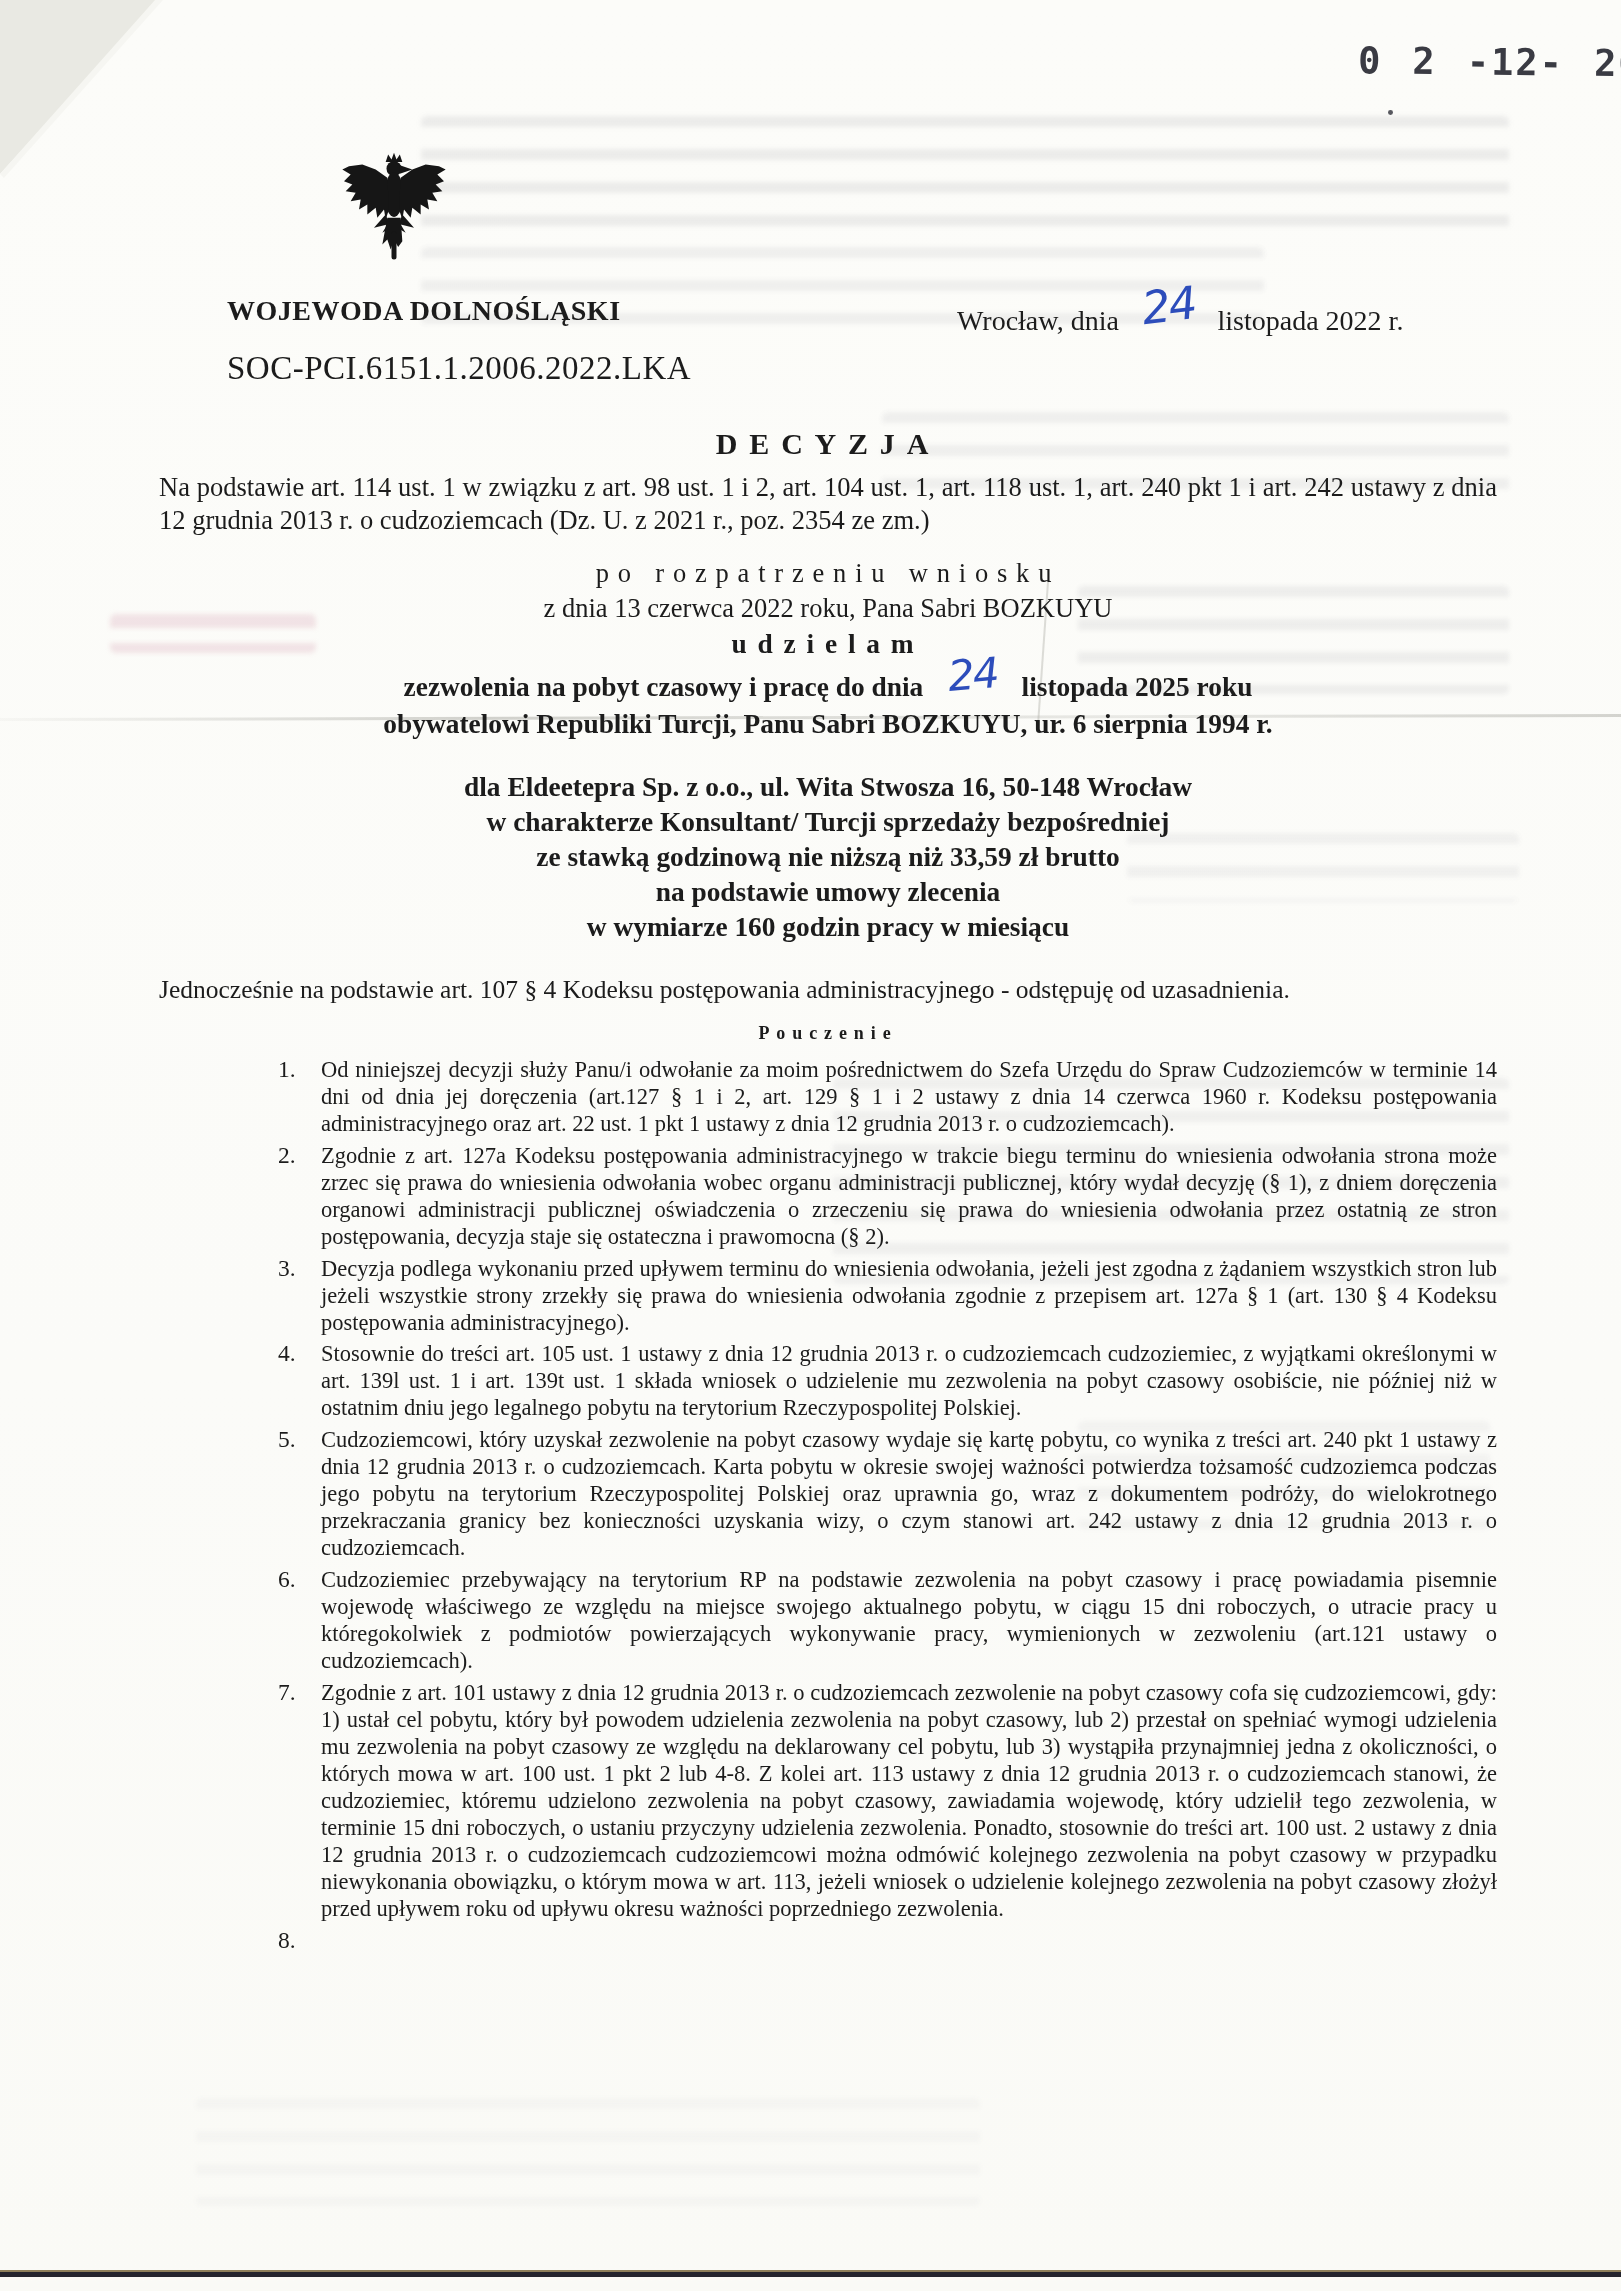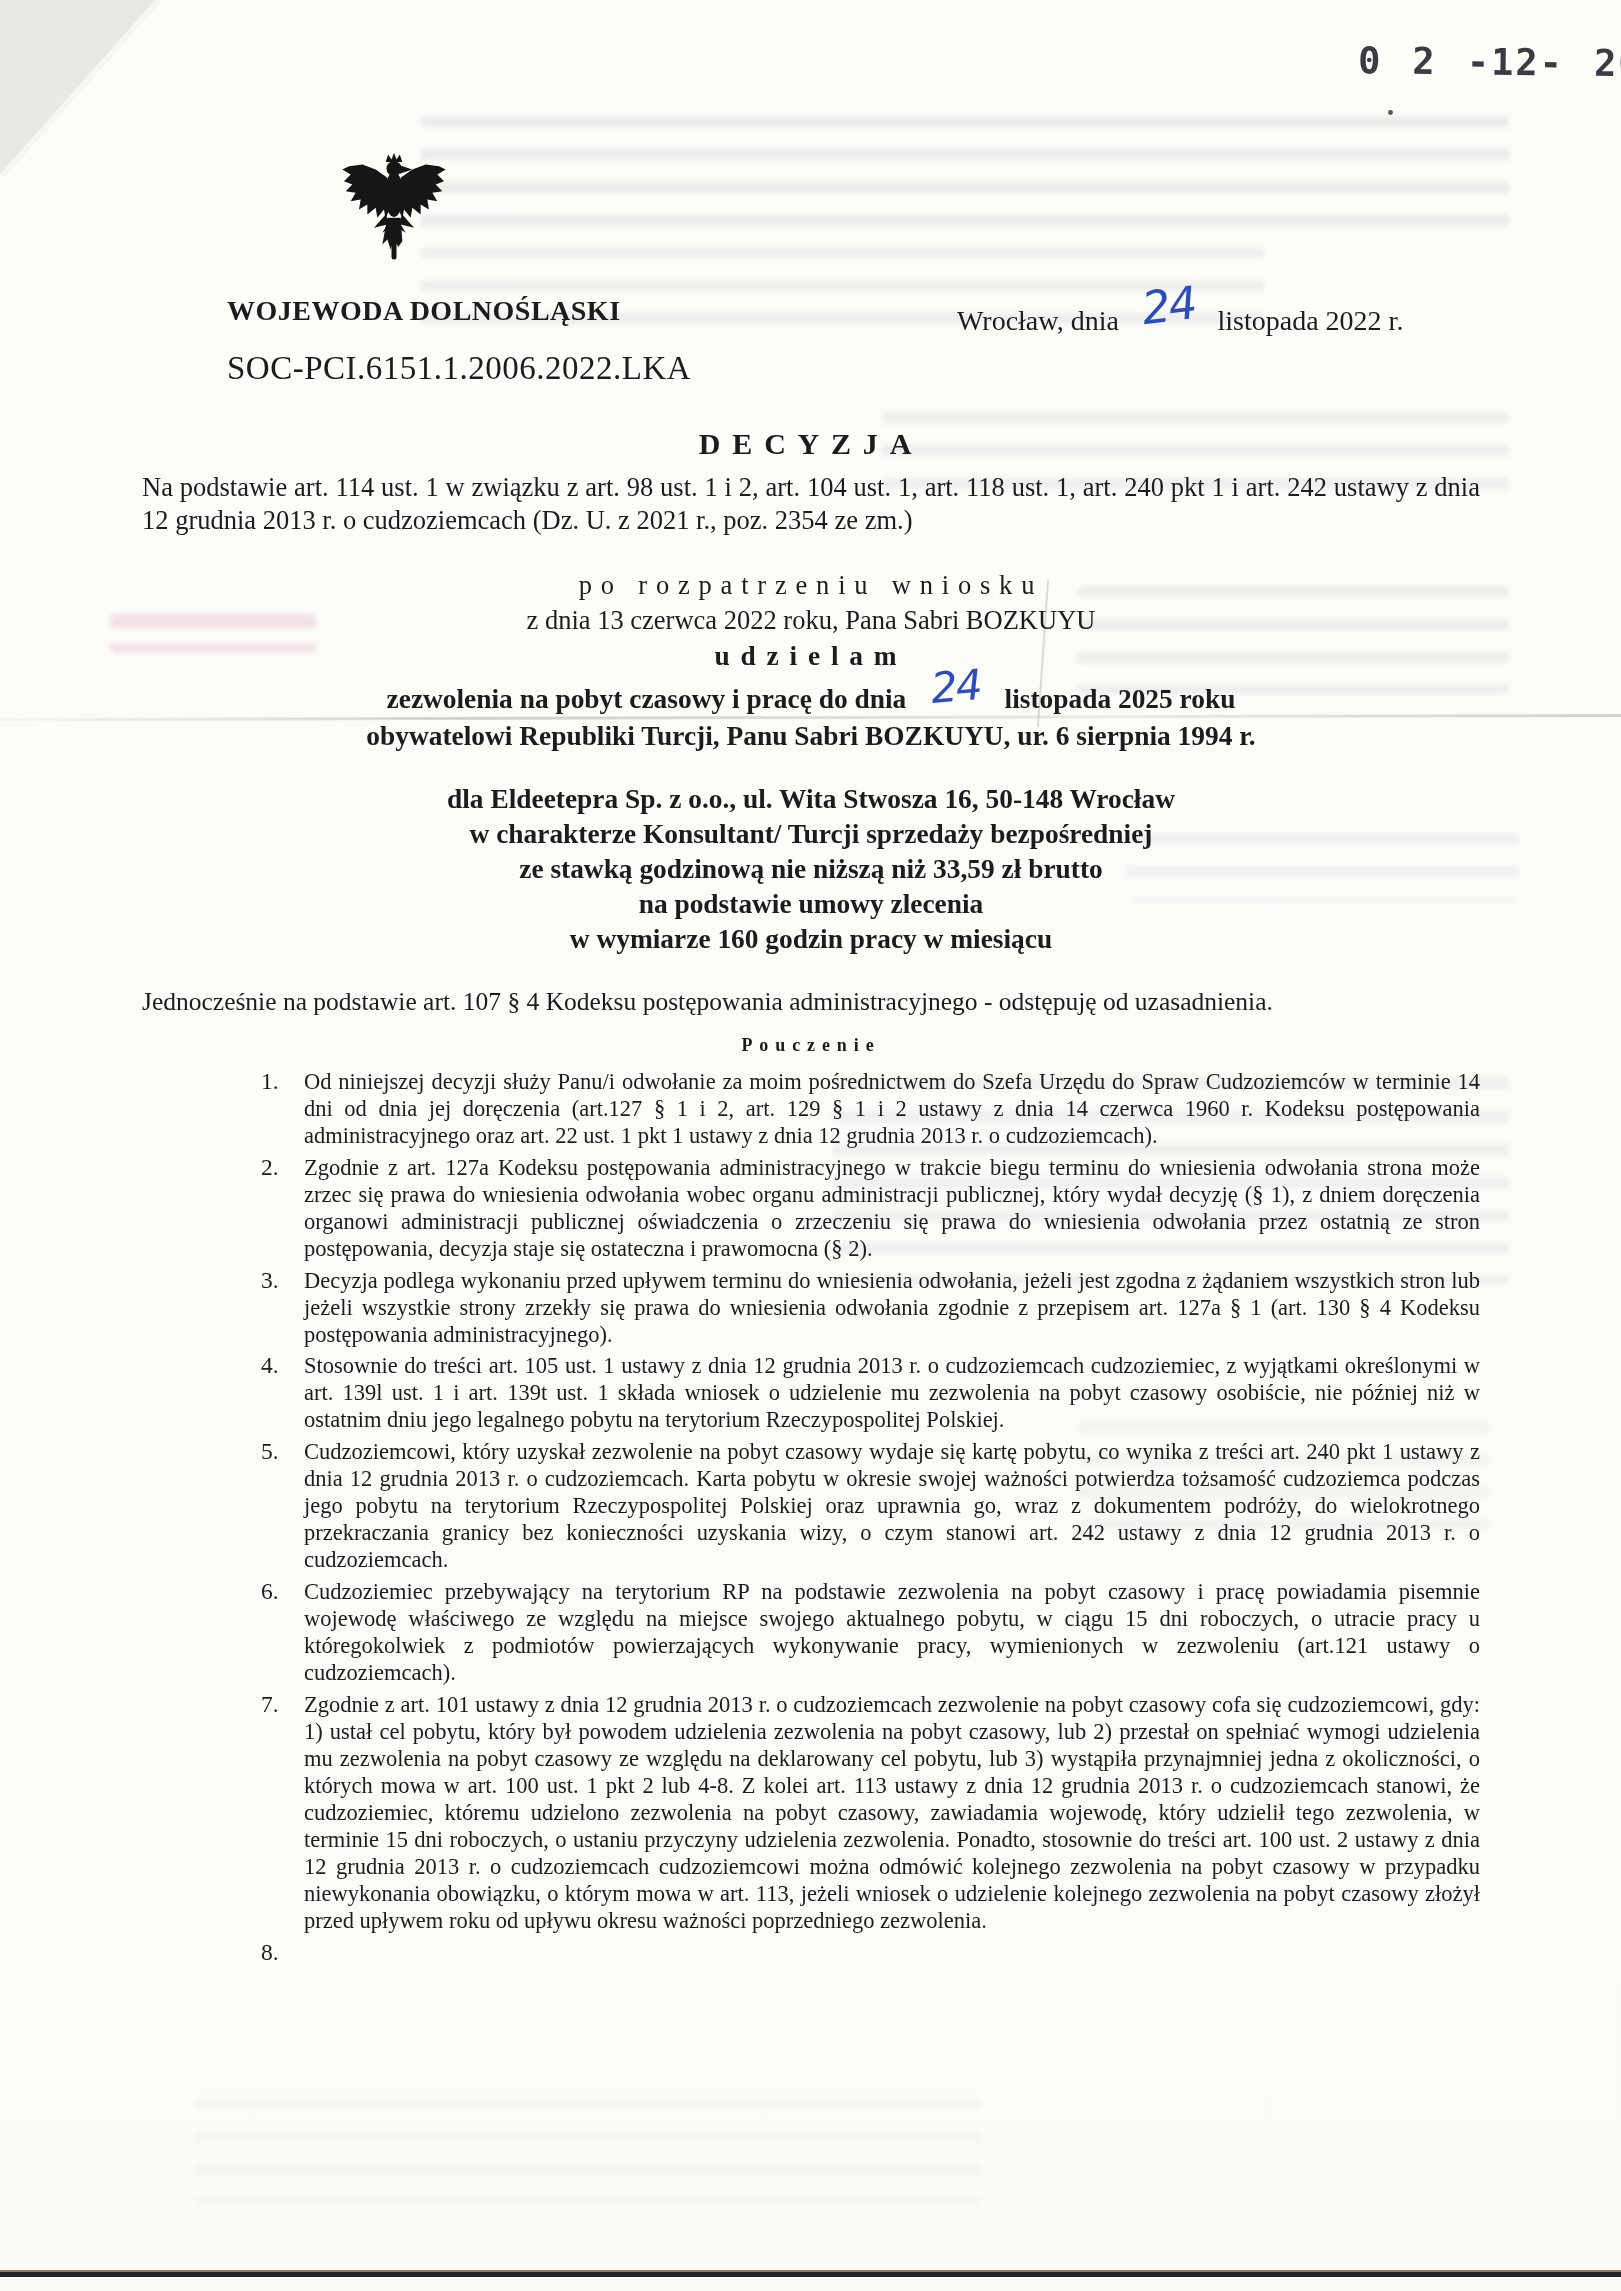--- a/index.html
+++ b/index.html
@@ -38,24 +38,24 @@
   .emblem{position:absolute;left:339px;top:143px;width:110px;height:133px;}
   
   .authority{position:absolute;left:227px;top:285px;font-size:28px;font-weight:bold;letter-spacing:0.5px;margin-top:10px;}
   .dateline{position:absolute;left:957px;top:288px;font-size:28px;white-space:nowrap;}
   .case-number{position:absolute;left:227px;top:350px;font-size:33px;letter-spacing:0.5px;}
   .hand{font-family:"DejaVu Sans", sans-serif;font-style:italic;color:#2d4dbb;font-weight:400;
     display:inline-block;letter-spacing:-2px;}
   .hand.header-day{font-size:45px;transform:rotate(-7deg);position:relative;top:-8.8px;margin:0 15.7px;}
   .hand.grant-day{font-size:42px;transform:rotate(-5deg);position:relative;top:-6.9px;margin:0 17.6px;}
   
-  .content{position:absolute;left:142px;top:427px;width:1338px;}
+  .content{position:absolute;left:159px;top:427px;width:1338px;}
   .doc-title{margin:0;text-align:center;font-size:30px;font-weight:bold;letter-spacing:11.8px;}
   .legal{margin:10px 0 0 0;font-size:26.5px;line-height:33px;text-align:justify;}
-  .consideration{margin-top:31px;text-align:center;font-size:26.5px;line-height:35px;}
+  .consideration{margin-top:19px;text-align:center;font-size:26.5px;line-height:35px;}
   .spread{letter-spacing:8.8px;}
   .grant{text-align:center;font-weight:bold;font-size:27.4px;line-height:37px;}
   .grant-word{letter-spacing:10.8px;}
   .employment{margin-top:27.4px;text-align:center;font-weight:bold;font-size:27.4px;line-height:35px;}
   .waiver{margin:29px 0 0 0;font-size:25.5px;line-height:31px;}
   .pouczenie-heading{margin:17.6px 0 0 0;text-align:center;font-size:18px;font-weight:bold;letter-spacing:6.9px;}
   .pouczenie-list{margin:11.8px 0 0 162px;padding:0;width:1176px;list-style:none;
     font-size:22.5px;line-height:27px;text-align:justify;}
   .pouczenie-list li{position:relative;margin:0 0 4.9px 0;}
   .item-num{position:absolute;left:-43px;top:0;font-size:23.5px;}

